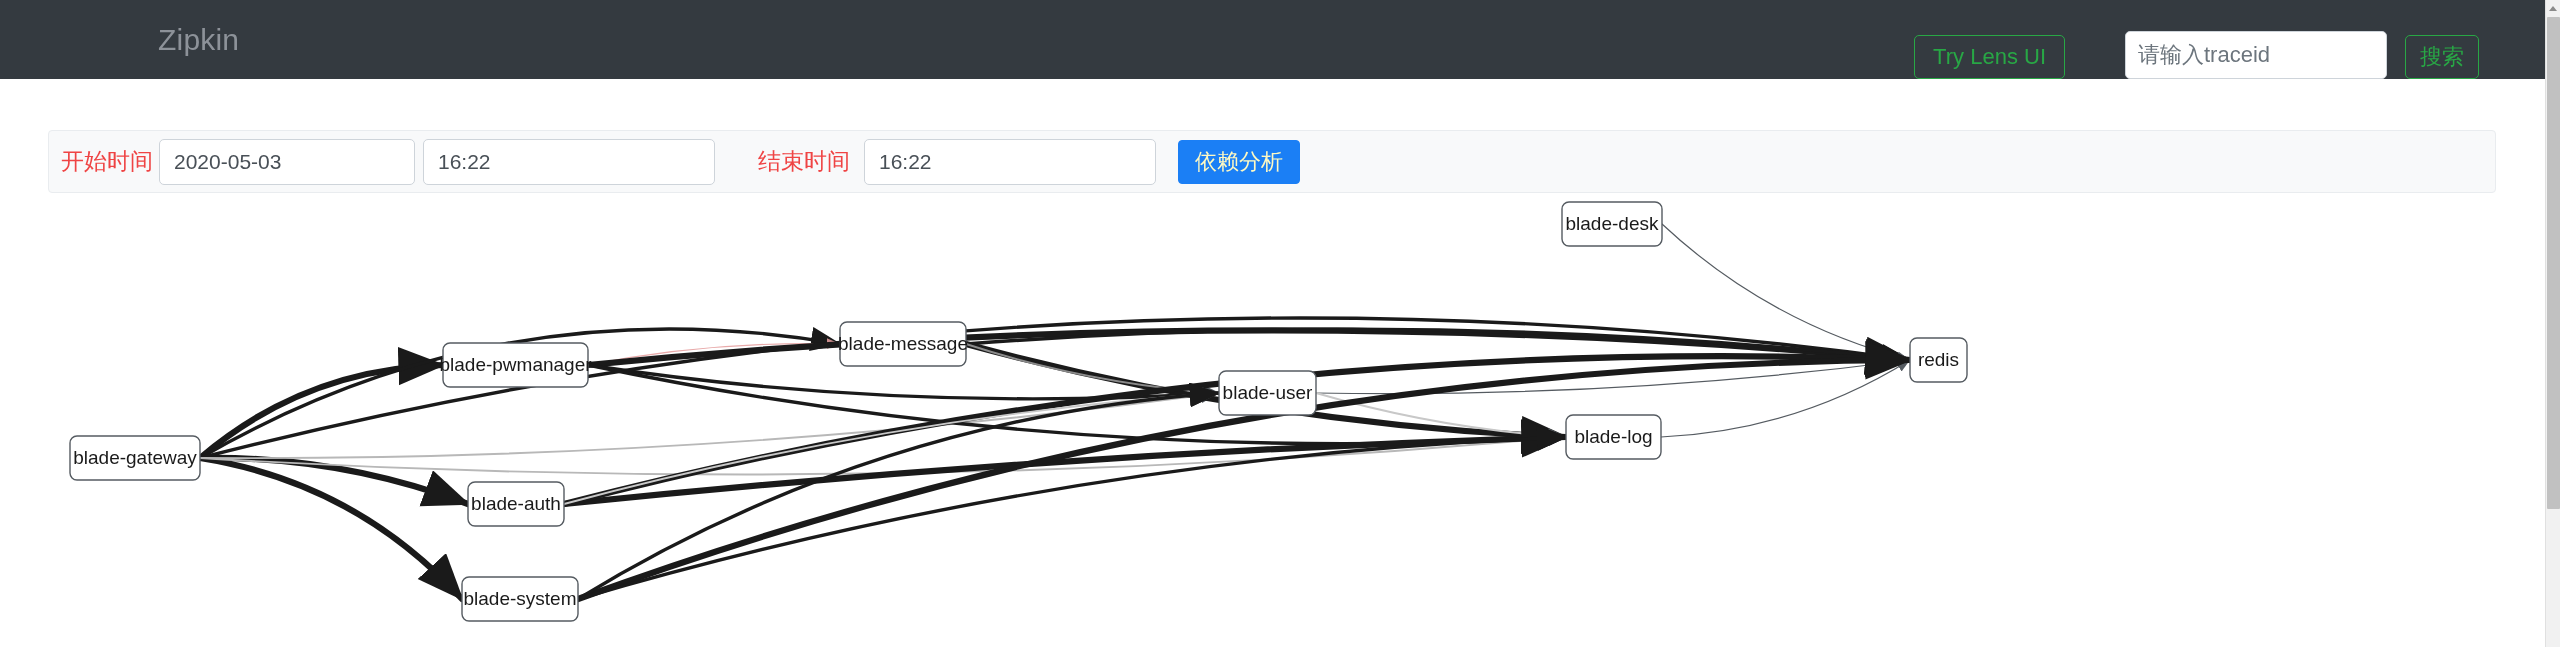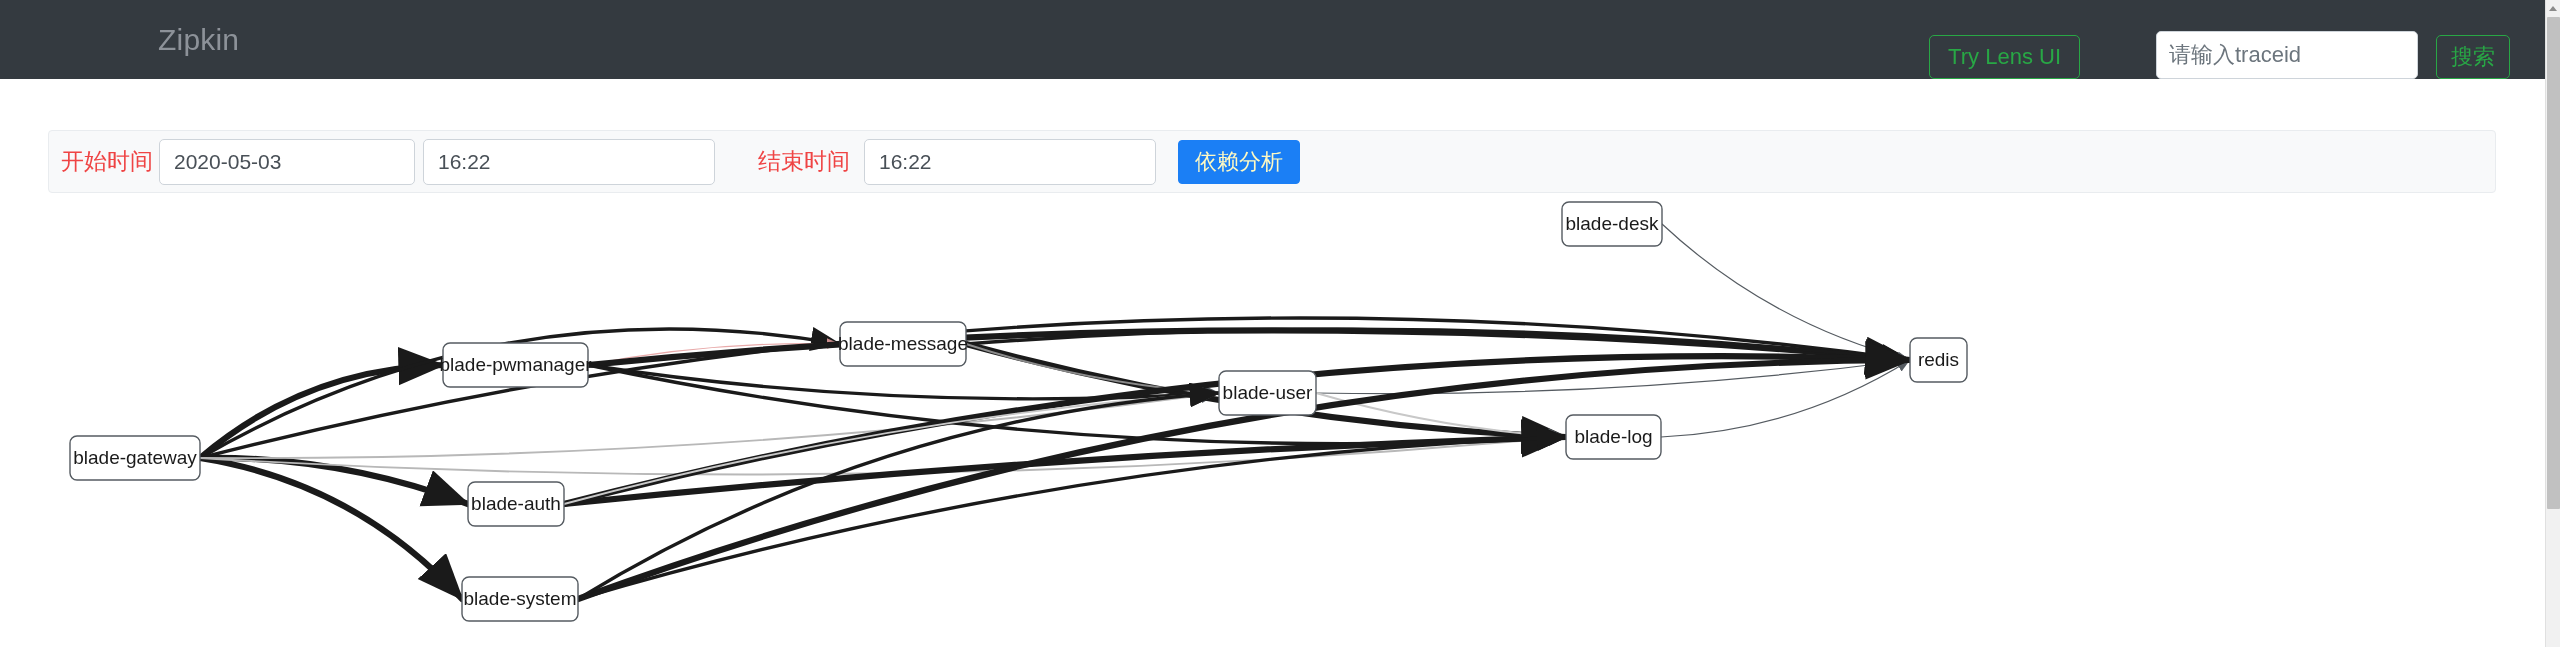--- a/index.html
+++ b/index.html
@@ -42,33 +42,33 @@
     color: #28a745;
     background: transparent;
     border-radius: 5px;
     font-size: 22px;
     padding: 10px 18px;
     line-height: 1;
     cursor: pointer;
     white-space: nowrap;
   }
   .trace-input {
-    margin-left: 76px;
+    margin-left: 60px;
     width: 262px; height: 48px;
     border: 1px solid #ced4da;
     border-radius: 5px;
     background: #fff;
     font-size: 22px;
     color: #495057;
     padding: 0 12px;
     outline: none;
   }
   .trace-input::placeholder { color: #6c757d; opacity: 1; }
   .search-btn {
-    margin-left: 18px; margin-right: 35px;
+    margin-left: 18px; margin-right: 66px;
     border: 1px solid #28a745;
     color: #28a745;
     background: transparent;
     border-radius: 5px;
     font-size: 22px;
     padding: 10px 14px;
     line-height: 1;
     cursor: pointer;
     white-space: nowrap;
   }

